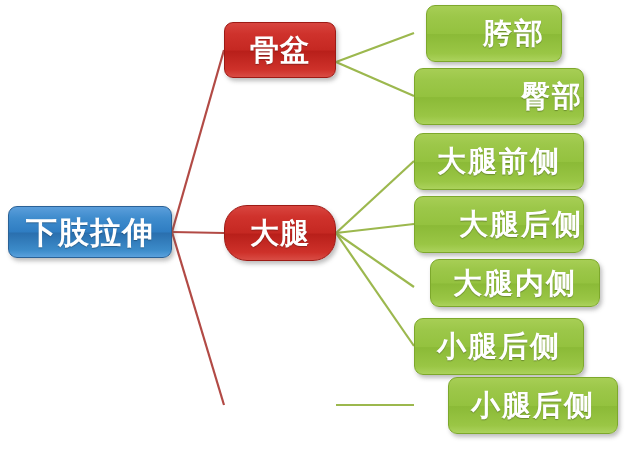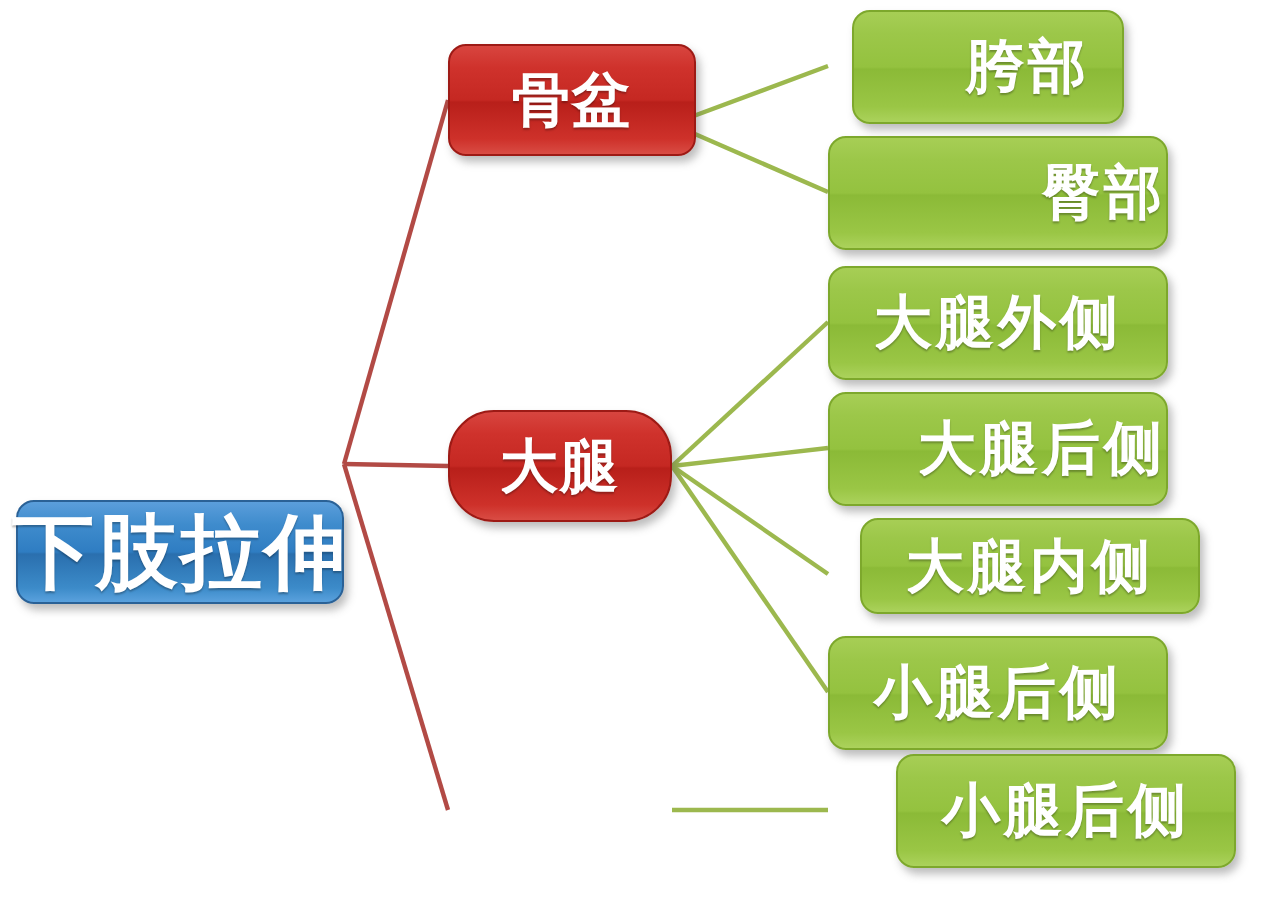--- a/index.html
+++ b/index.html
@@ -46,22 +46,21 @@
   
   .node.root {
     background: linear-gradient(to bottom,
         #5b9edb 0%,
         #3f8ccd 22%,
         #2f7dc2 50%,
         #2a6fae 52%,
         #3c8bc9 86%,
         #5aa1dd 100%);
     border: 1px solid #2a6196;
-    font-size: 41px;
-    margin-top: 44px;
+    font-size: 31px;
   }
 
   
   .node.branch {
     background: linear-gradient(to bottom,
         #d8453f 0%,
         #cf322c 20%,
         #c52822 50%,
         #b81f1a 52%,
         #ce312a 86%,
@@ -103,39 +102,39 @@
     <line x1="336" y1="233" x2="414" y2="287" stroke="#9cb84e" stroke-width="2.2"></line>
     <line x1="336" y1="233" x2="414" y2="346" stroke="#9cb84e" stroke-width="2.2"></line>
 
     <line x1="336" y1="405" x2="414" y2="405" stroke="#9cb84e" stroke-width="2.2"></line>
   </svg>
 
   <div class="node root" style="left:8px; top:206px; width:164px; height:52px;">
     <span class="label">下肢拉伸</span>
   </div>
 
-  <div class="node branch" style="left:224px; top:22px; width:124px; height:56px;">
+  <div class="node branch" style="left:224px; top:22px; width:112px; height:56px;">
     <span class="label">骨盆</span>
   </div>
 
   <div class="node branch" style="left:224px; top:205px; width:112px; height:56px;border-radius:23px;">
     <span class="label">大腿</span>
   </div>
 
 
   <div class="node leaf" style="left:426px; top:5px; width:136px; height:57px;padding-left:40px;">
     <span class="label">胯部</span>
   </div>
 
   <div class="node leaf" style="left:414px; top:68px; width:170px; height:57px;justify-content:flex-end;">
     <span class="label">臀部</span>
   </div>
 
   <div class="node leaf" style="left:414px; top:133px; width:170px; height:57px;">
-    <span class="label">大腿外侧</span>
+    <span class="label">大腿前侧</span>
   </div>
 
   <div class="node leaf" style="left:414px; top:196px; width:170px; height:57px;justify-content:flex-end;">
     <span class="label">大腿后侧</span>
   </div>
 
   <div class="node leaf" style="left:430px; top:259px; width:170px; height:48px;">
     <span class="label">大腿内侧</span>
   </div>
 

